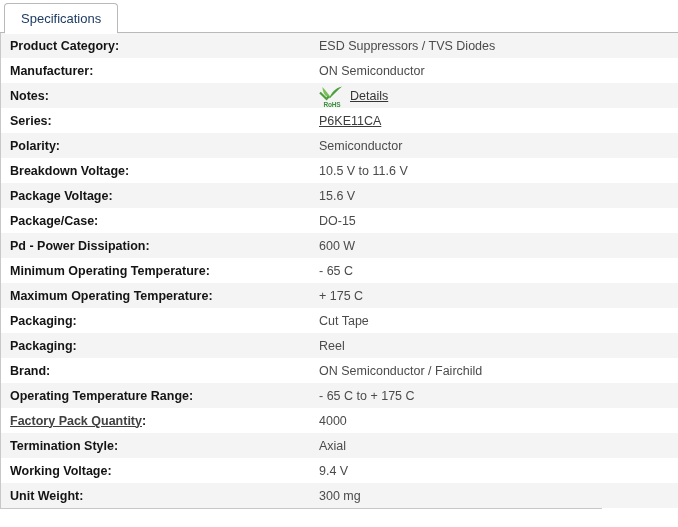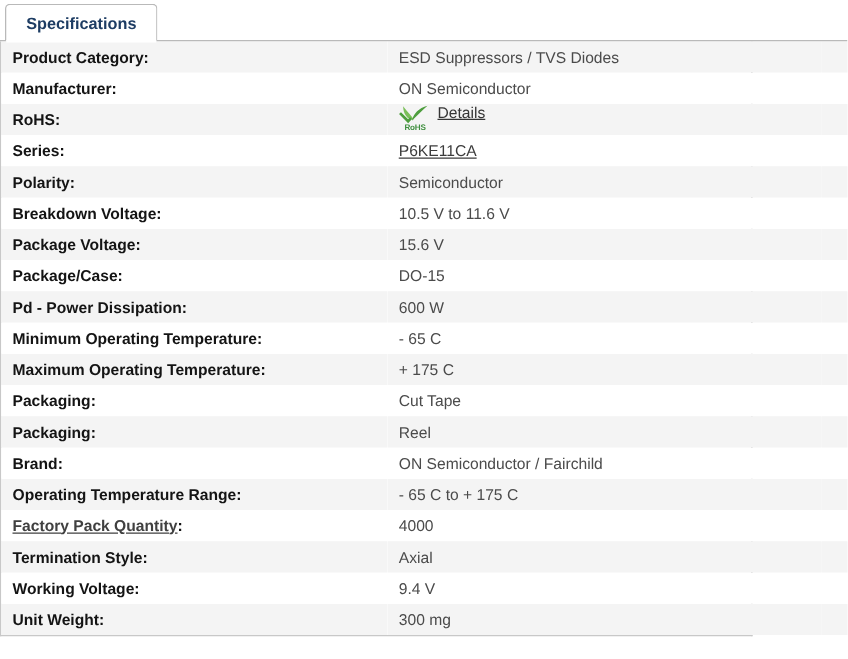--- a/index.html
+++ b/index.html
@@ -36,21 +36,21 @@
   }
   .tab {
     position: relative;
     z-index: 2;
     height: 28px;
     line-height: 27px;
     padding: 0 16px;
     margin-right: 3px;
     box-sizing: border-box;
     font-size: 13px;
-    font-weight: bold;
+    font-weight: normal;
     color: #1d3c63;
     border: 1px solid #b9b9b9;
     border-bottom: none;
     border-radius: 4px 4px 0 0;
     background: linear-gradient(to bottom, #fbfbfb 0%, #f0f0f0 60%, #e9e9e9 100%);
     white-space: nowrap;
     cursor: pointer;
     user-select: none;
   }
   .tab.active {
@@ -128,21 +128,21 @@
     color: #353535;
     text-decoration: underline;
     cursor: pointer;
     font-size: 12.5px;
     vertical-align: middle;
   }
 
   
   .rohs-cell {
     display: flex;
-    align-items: flex-start;
+    align-items: center;
     height: 25px;
   }
   .rohs-icon {
     width: 26px;
     height: 22px;
     margin-right: 5px;
     position: relative;
     flex: none;
   }
   .rohs-icon svg { display: block; }
@@ -173,21 +173,21 @@
           <td class="c-label"><span>Product Category:</span></td>
           <td class="c-value"><span>ESD Suppressors / TVS Diodes</span></td>
           <td class="c-check"></td>
         </tr>
         <tr>
           <td class="c-label"><span>Manufacturer:</span></td>
           <td class="c-value"><span>ON Semiconductor</span></td>
           <td class="c-check"></td>
         </tr>
         <tr class="alt">
-          <td class="c-label"><span>RoHS:</span></td>
+          <td class="c-label"><span>Notes:</span></td>
           <td class="c-value">
             <span class="rohs-cell">
               <span class="rohs-icon">
                 <svg width="26" height="16" viewBox="0 0 26 16">
                   <path d="M3.5 2 C3.5 9, 8 13.5, 12 12.5 C10 9.5, 7 6.5, 3.5 2 Z" fill="#7bbf5a"></path>
                   <path d="M23 1.5 C16 3, 11.5 8.5, 10.5 13.5 C14 10, 18.5 5.5, 23 1.5 Z" fill="#4e9e3e"></path>
                   <path d="M1 7.5 L7.5 14 L9.8 11.5" fill="none" stroke="#4e9e3e" stroke-width="2.2"></path>
                 </svg>
                 <span class="rohs-word">RoHS</span>
               </span>

